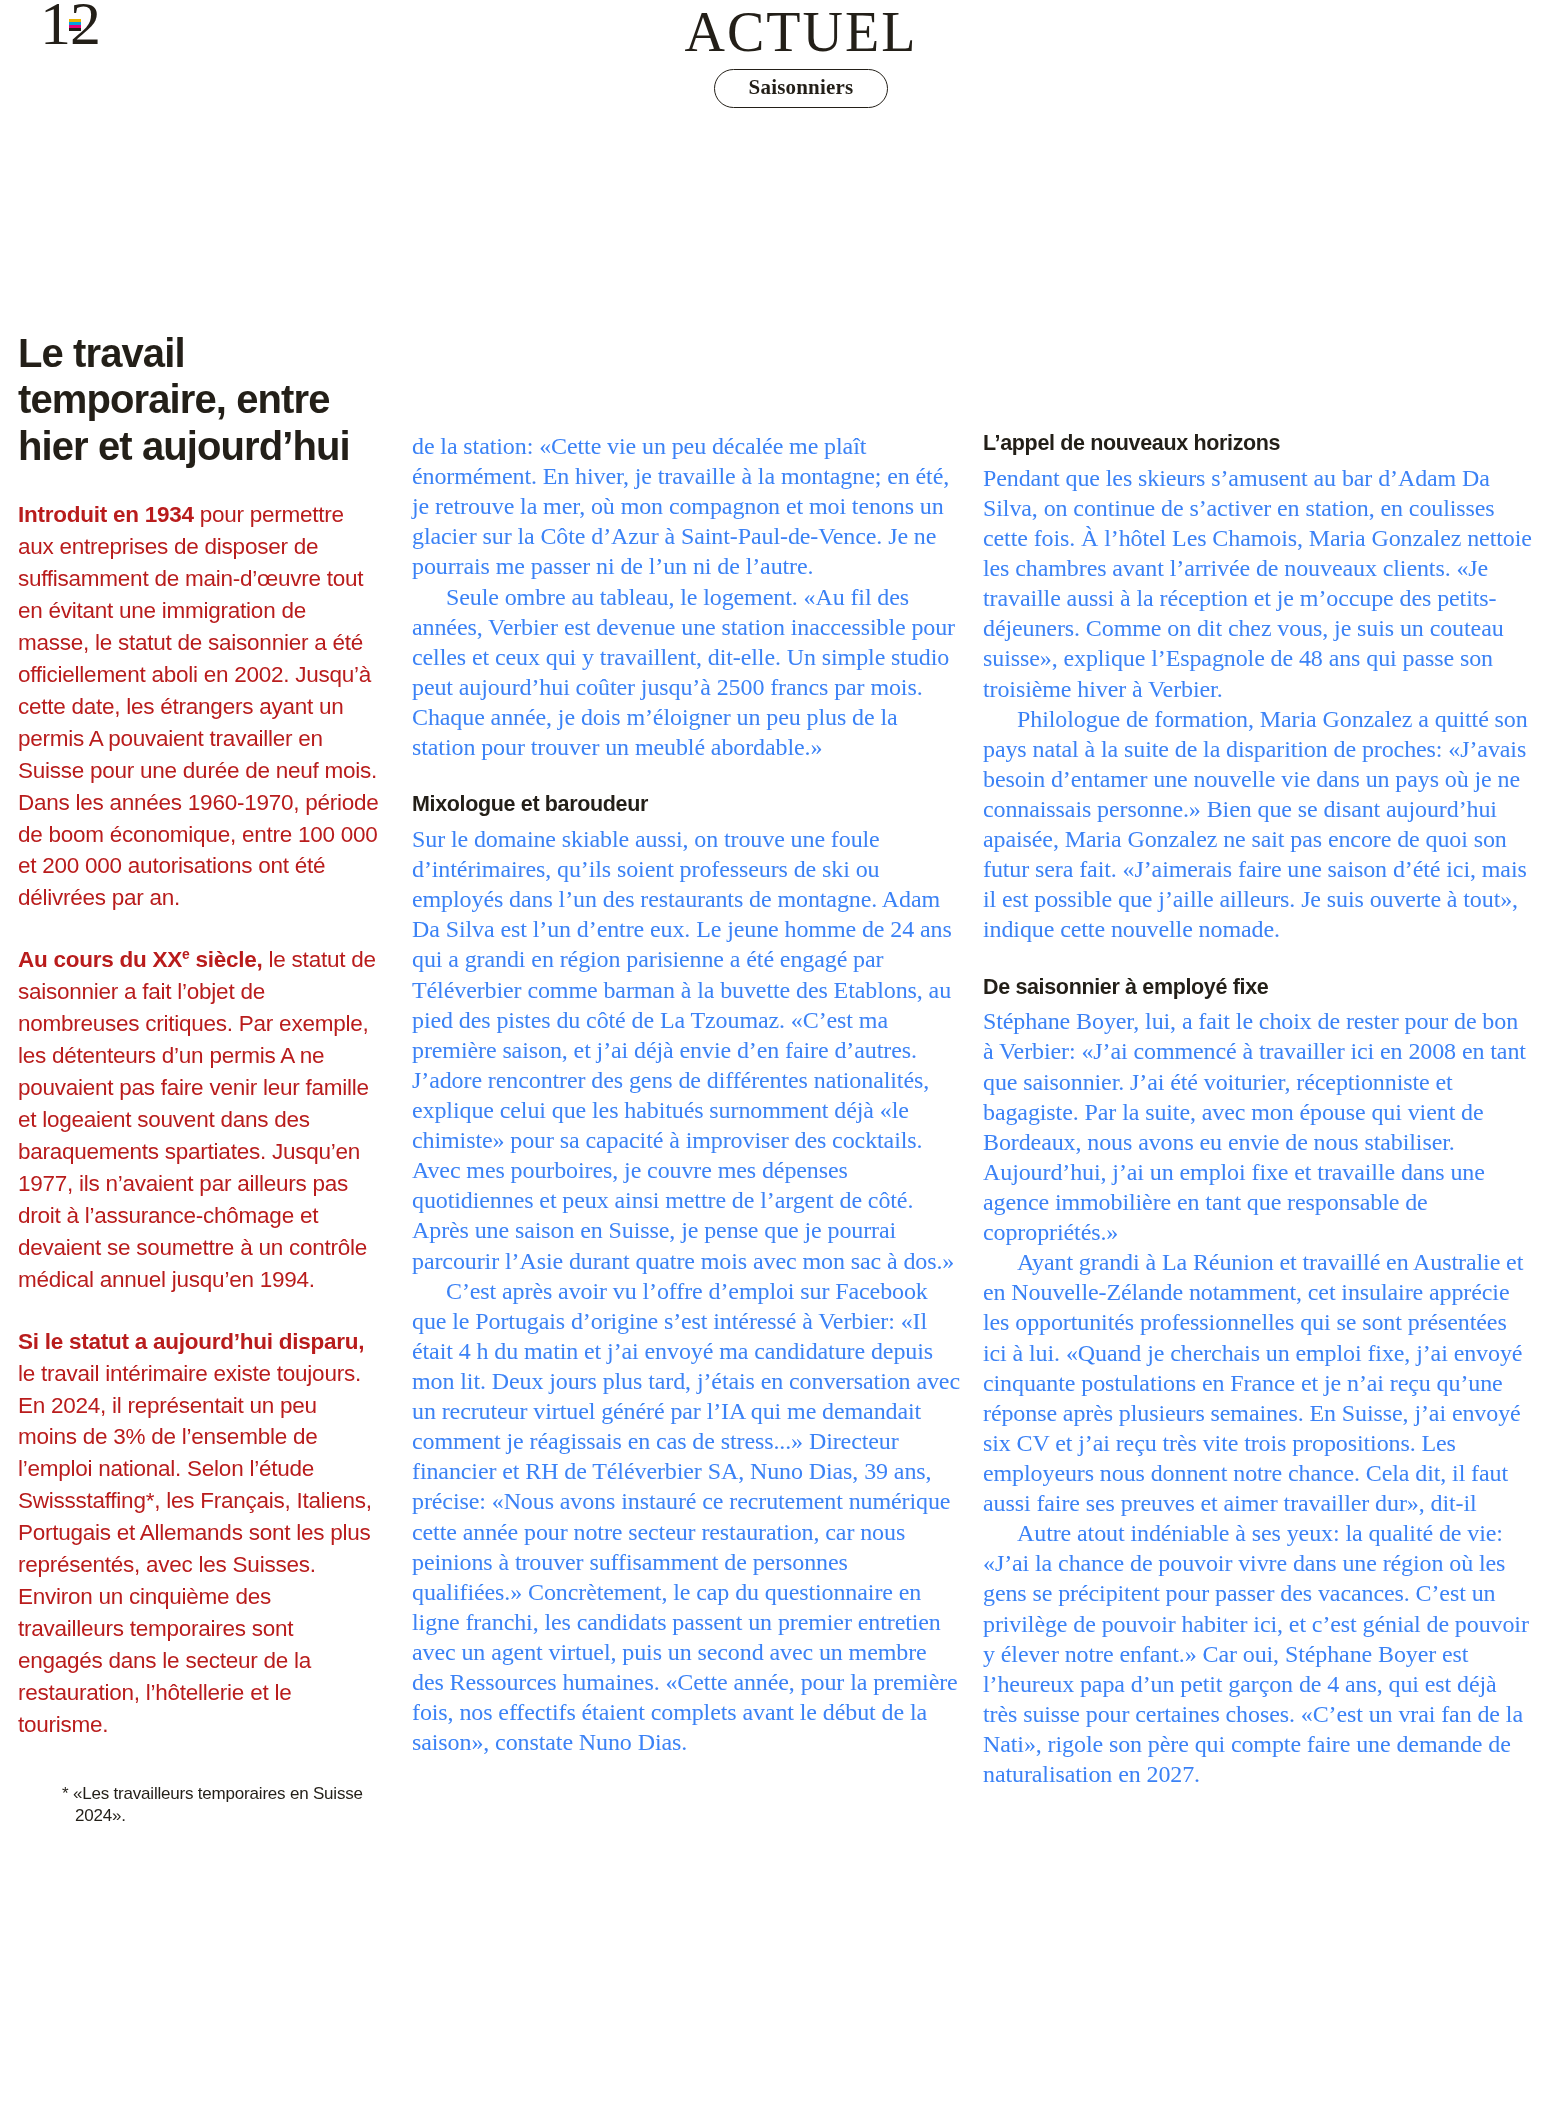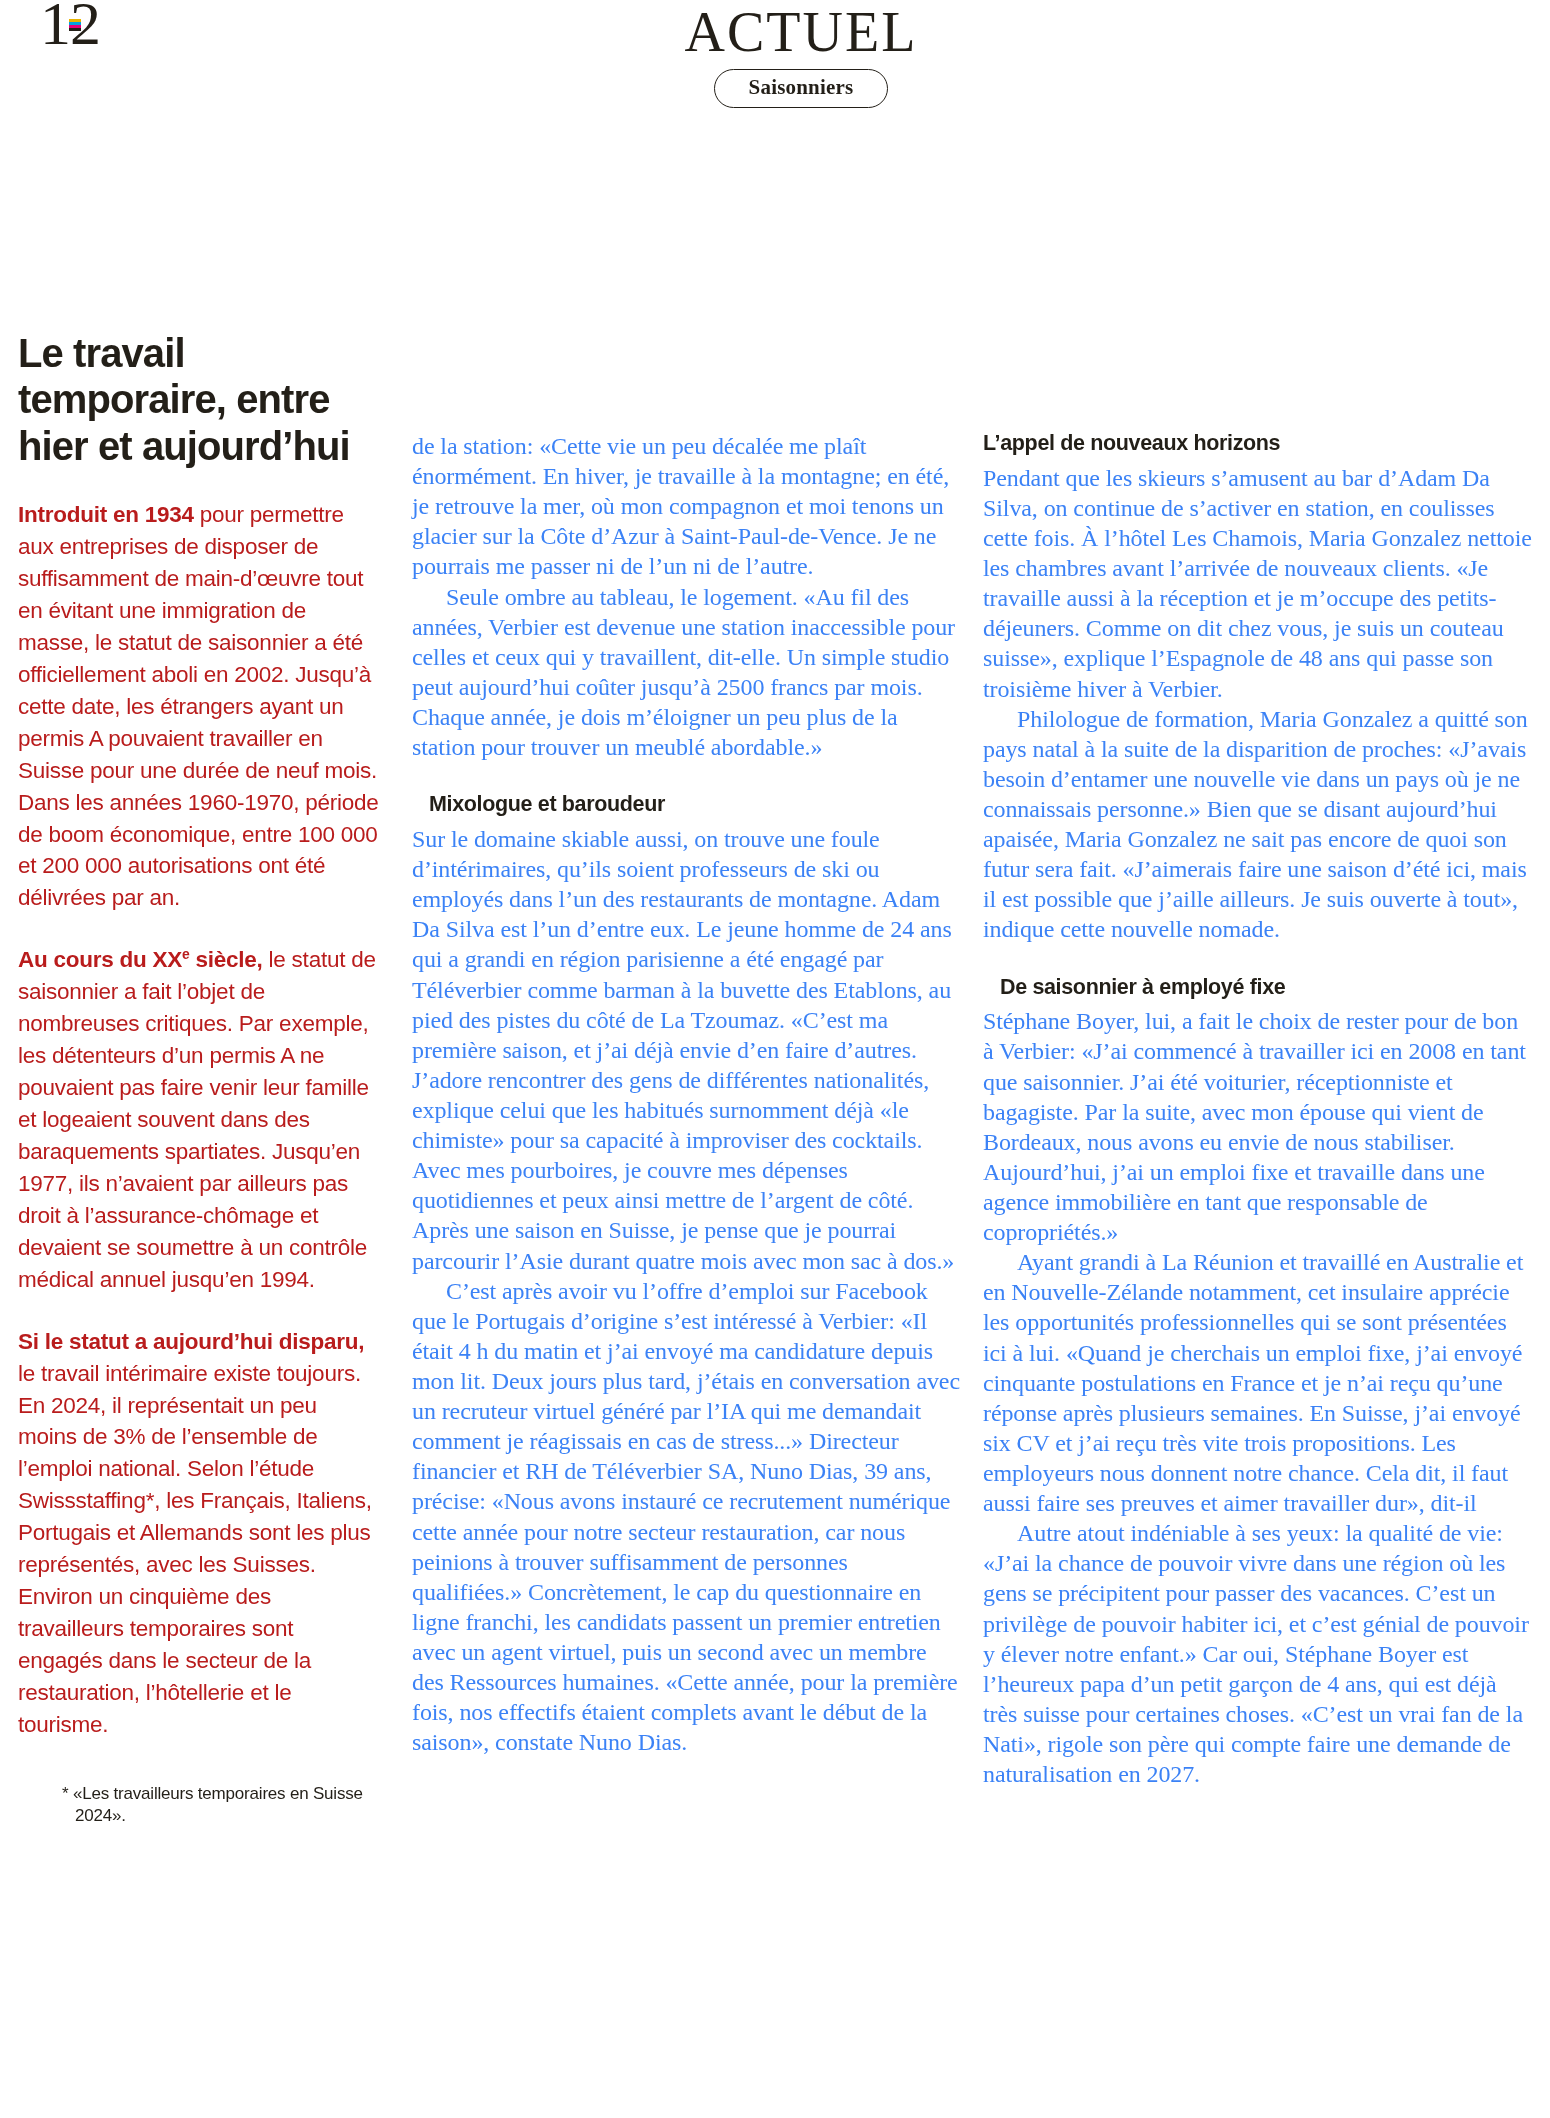--- a/index.html
+++ b/index.html
@@ -130,21 +130,21 @@
   
   .subhead {
     font-family: "Liberation Sans", sans-serif;
     font-weight: 700;
     font-size: 21.5px;
     line-height: 1.2;
     letter-spacing: -0.35px;
     margin: 0 0 6px 0;
     color: #231f18;
   }
-  .subhead.spaced { margin-top: 30px; margin-left: 17px; }
+  .subhead.spaced { margin-top: 30px; }
   .body {
     font-family: "Liberation Serif", serif;
     font-size: 24px;
     line-height: 1.255;
     letter-spacing: -0.1px;
     margin: 0;
     color: #3b82f6;
     text-align: left;
   }
   .body + .body { text-indent: 34px; }

